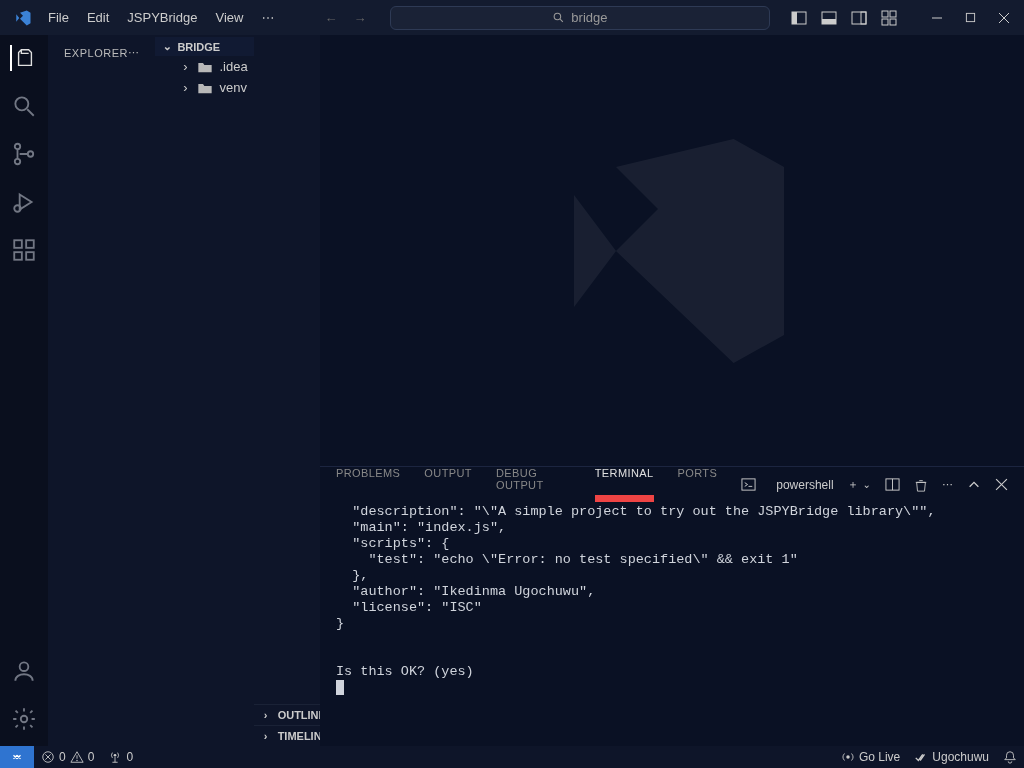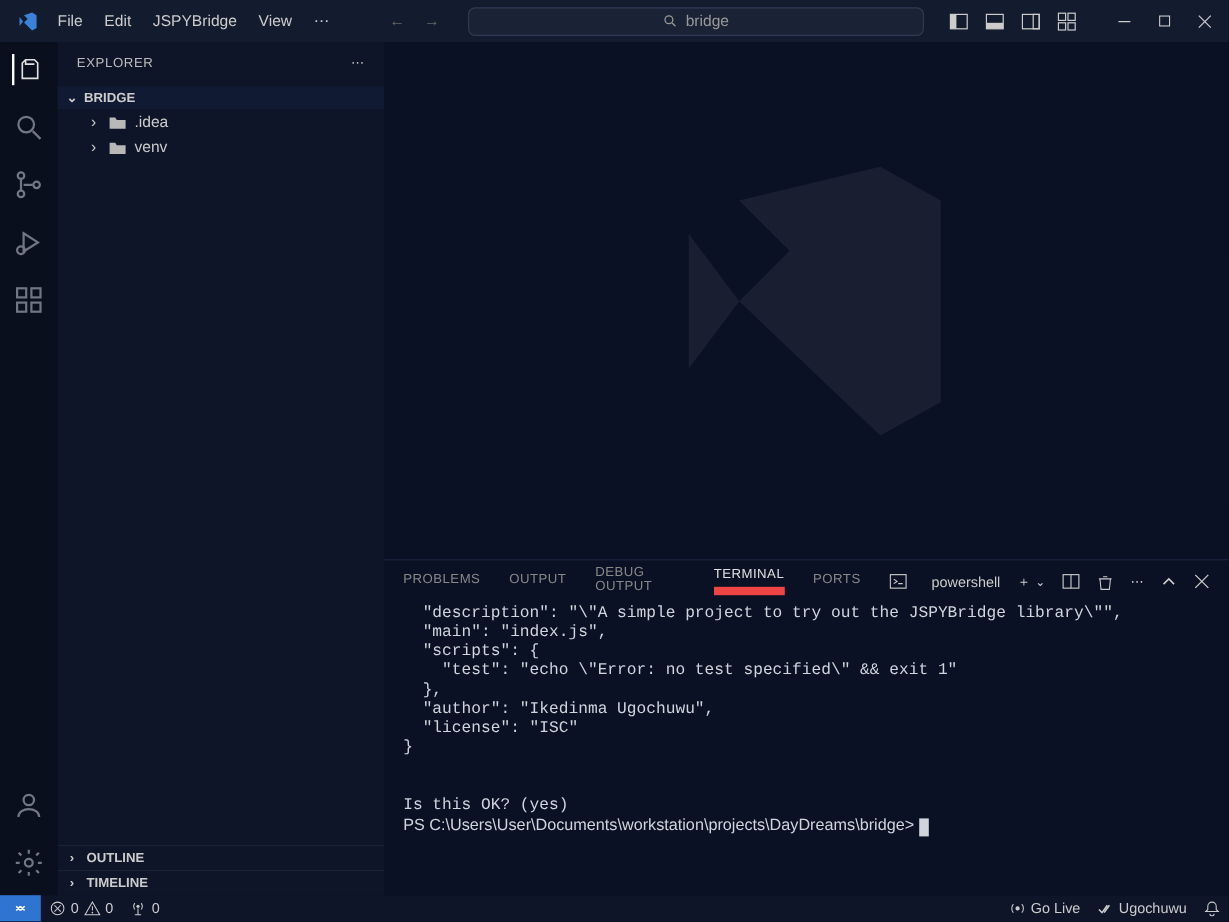--- a/index.html
+++ b/index.html
@@ -14,38 +14,38 @@
 .titlebar-right { display:flex; align-items:center; gap:14px; margin-left:auto; padding-right:6px; }
 .win-ctrl { display:flex; gap:22px; margin-left:20px; align-items:center; }
 .win-btn { color:#ccc; cursor:pointer; }
 
 .main { flex:1; display:flex; min-height:0; }
 .activitybar { width:48px; background:#0a0f1e; display:flex; flex-direction:column; align-items:center; padding-top:10px; gap:22px; border-right:1px solid #0a0f1e; }
 .act-icon { width:26px; height:26px; color:#727784; cursor:pointer; display:flex; align-items:center; justify-content:center; }
 .act-icon.active { color:#e0e0e0; border-left:2px solid #fff; margin-left:-2px; padding-left:2px; }
 .act-bottom { margin-top:auto; margin-bottom:14px; display:flex; flex-direction:column; gap:22px; }
 
-.sidebar { width:272px; background:#0e1529; display:flex; flex-direction:column; }
+.sidebar { width:272px; background:#0e1529; display:flex; }
 .sidebar-header { height:35px; display:flex; align-items:center; justify-content:space-between; padding:0 16px; color:#bbb; font-size:11px; letter-spacing:0.5px; }
 .tree-root { padding:2px 0; }
 .tree-head { display:flex; align-items:center; gap:4px; padding:3px 6px; font-weight:600; font-size:11px; color:#ccc; background:#111a33; }
 .tree-item { display:flex; align-items:center; gap:6px; padding:3px 6px 3px 24px; color:#ccc; cursor:pointer; }
 .tree-item.file { padding-left:40px; }
 .chev { width:12px; display:inline-flex; justify-content:center; color:#ccc; }
 .folder-icon { color:#c0c0c0; }
 .file-icon { color:#d7593e; font-weight:600; }
 .sidebar-collapse { margin-top:auto; }
 .collapse-row { display:flex; align-items:center; gap:6px; padding:4px 6px; font-size:11px; font-weight:600; color:#ccc; border-top:1px solid #1a2236; }
 
 .editor-area { flex:1; display:flex; flex-direction:column; min-width:0; background:#0a1124; }
 .editor-empty { flex:1; display:flex; align-items:center; justify-content:center; position:relative; }
 .vsc-watermark { width:280px; height:280px; opacity:0.06; }
 
 .panel { height:280px; border-top:1px solid #1c2540; display:flex; flex-direction:column; background:#0a1124; }
-.panel-tabs { height:35px; display:flex; align-items:center; padding:0 16px; gap:24px; font-size:11px; color:#888; }
+.panel-tabs { height:35px; display:flex; padding:0 16px; gap:24px; font-size:11px; color:#888; }
 .ptab { cursor:pointer; letter-spacing:0.4px; padding-bottom:4px; }
 .ptab.active { color:#e0e0e0; border-bottom:7px solid #ef4444; }
 .panel-right { margin-left:auto; display:flex; align-items:center; gap:14px; color:#ccc; }
 .term-shell { display:flex; align-items:center; gap:20px; font-size:12px; }
 .terminal { flex:1; padding:2px 16px 8px 16px; font-family:Consolas,"Courier New",monospace; font-size:13.5px; line-height:16px; color:#d0d4dc; white-space:pre; overflow:hidden; }
 .cursor-block { display:inline-block; width:8px; height:15px; background:#d0d4dc; vertical-align:text-bottom; }
 
 .statusbar { height:22px; background:#0e1529; display:flex; align-items:center; font-size:12px; color:#ccc; }
 .remote { width:34px; height:22px; background:#2f74d0; display:flex; align-items:center; justify-content:center; color:#fff; }
 .status-item { display:flex; align-items:center; gap:4px; padding:0 7px; cursor:pointer; }
@@ -260,21 +260,21 @@
   "main": "index.js",
   "scripts": {
     "test": "echo \"Error: no test specified\" &amp;&amp; exit 1"
   },
   "author": "Ikedinma Ugochuwu",
   "license": "ISC"
 }
 
 
 Is this OK? (yes)
-<span>PS C:\Users\User\Documents\workstation\projects\DayDreams\bridge&gt; </span><span class="cursor-block"></span></div>
+<span class="cursor-block"></span></div>
     </div>
   </div>
 </div>
 
 <div class="statusbar">
   <div class="remote">
     <svg width="14" height="14" viewBox="0 0 16 16">
         <path d="M4 6l4 4M4 10l4-4M12 6l-4 4M12 10l-4-4" stroke="#fff" fill="none" stroke-width="1.5"></path>
       </svg>
   </div>

